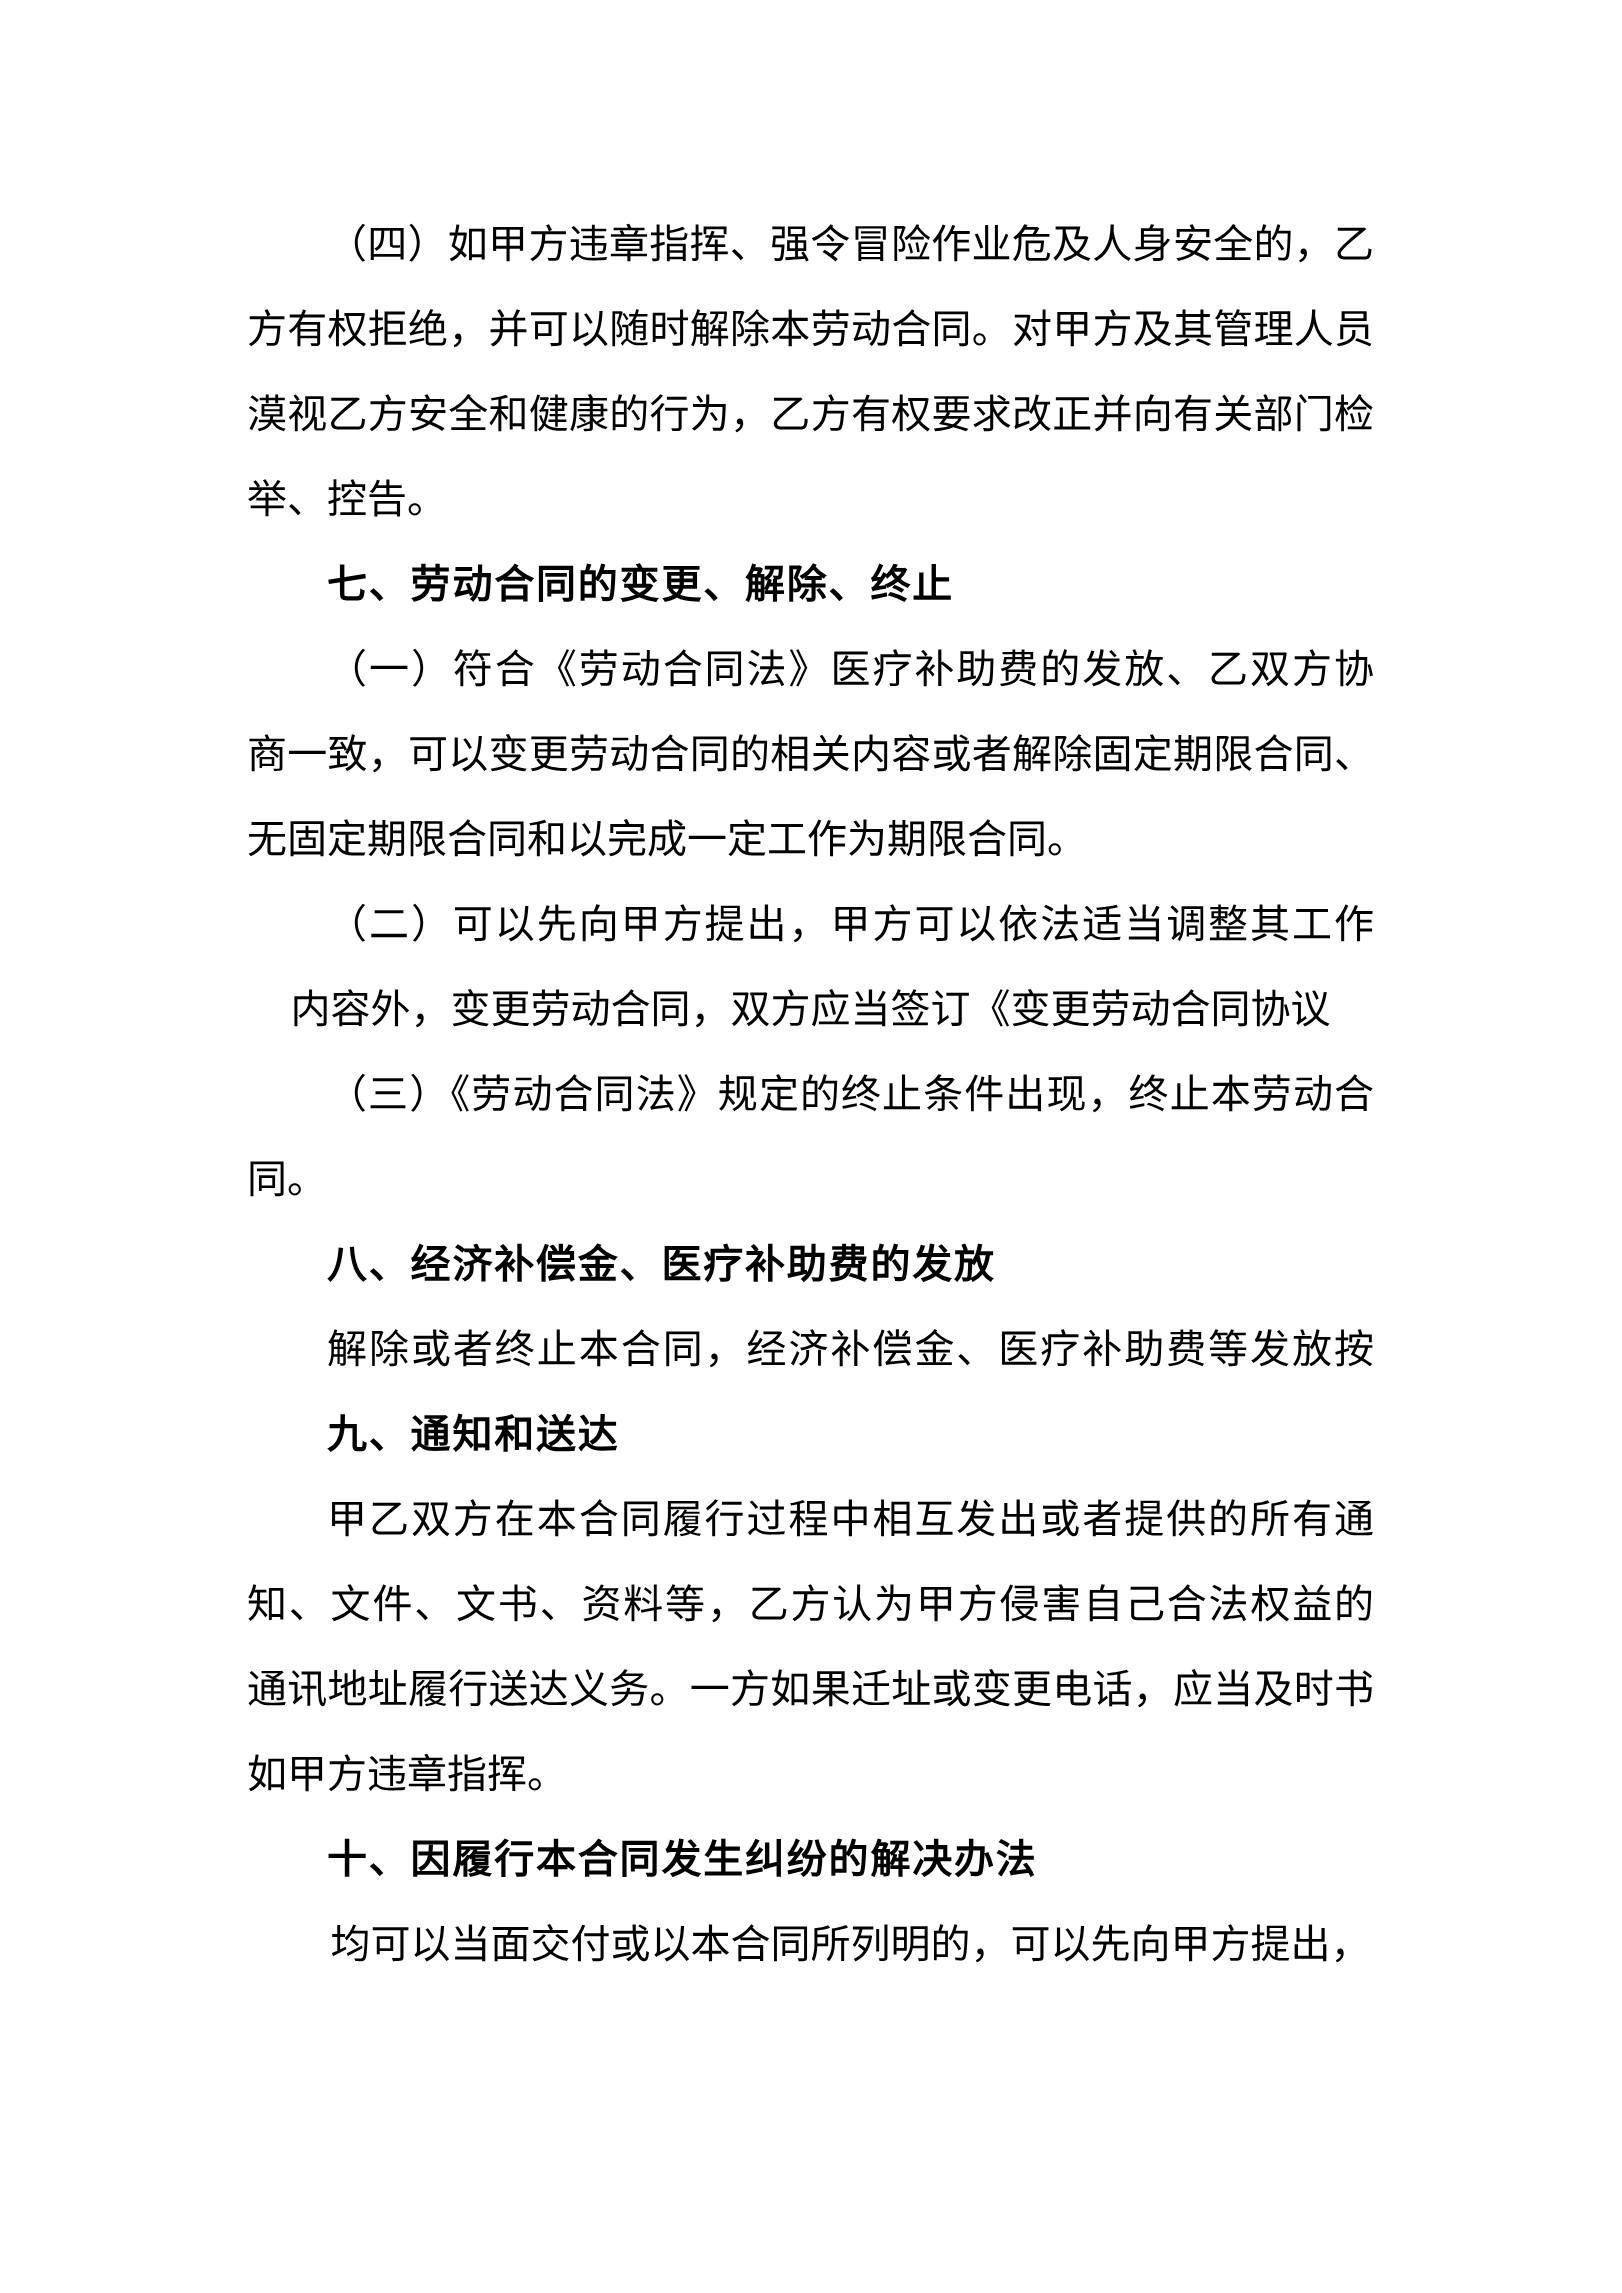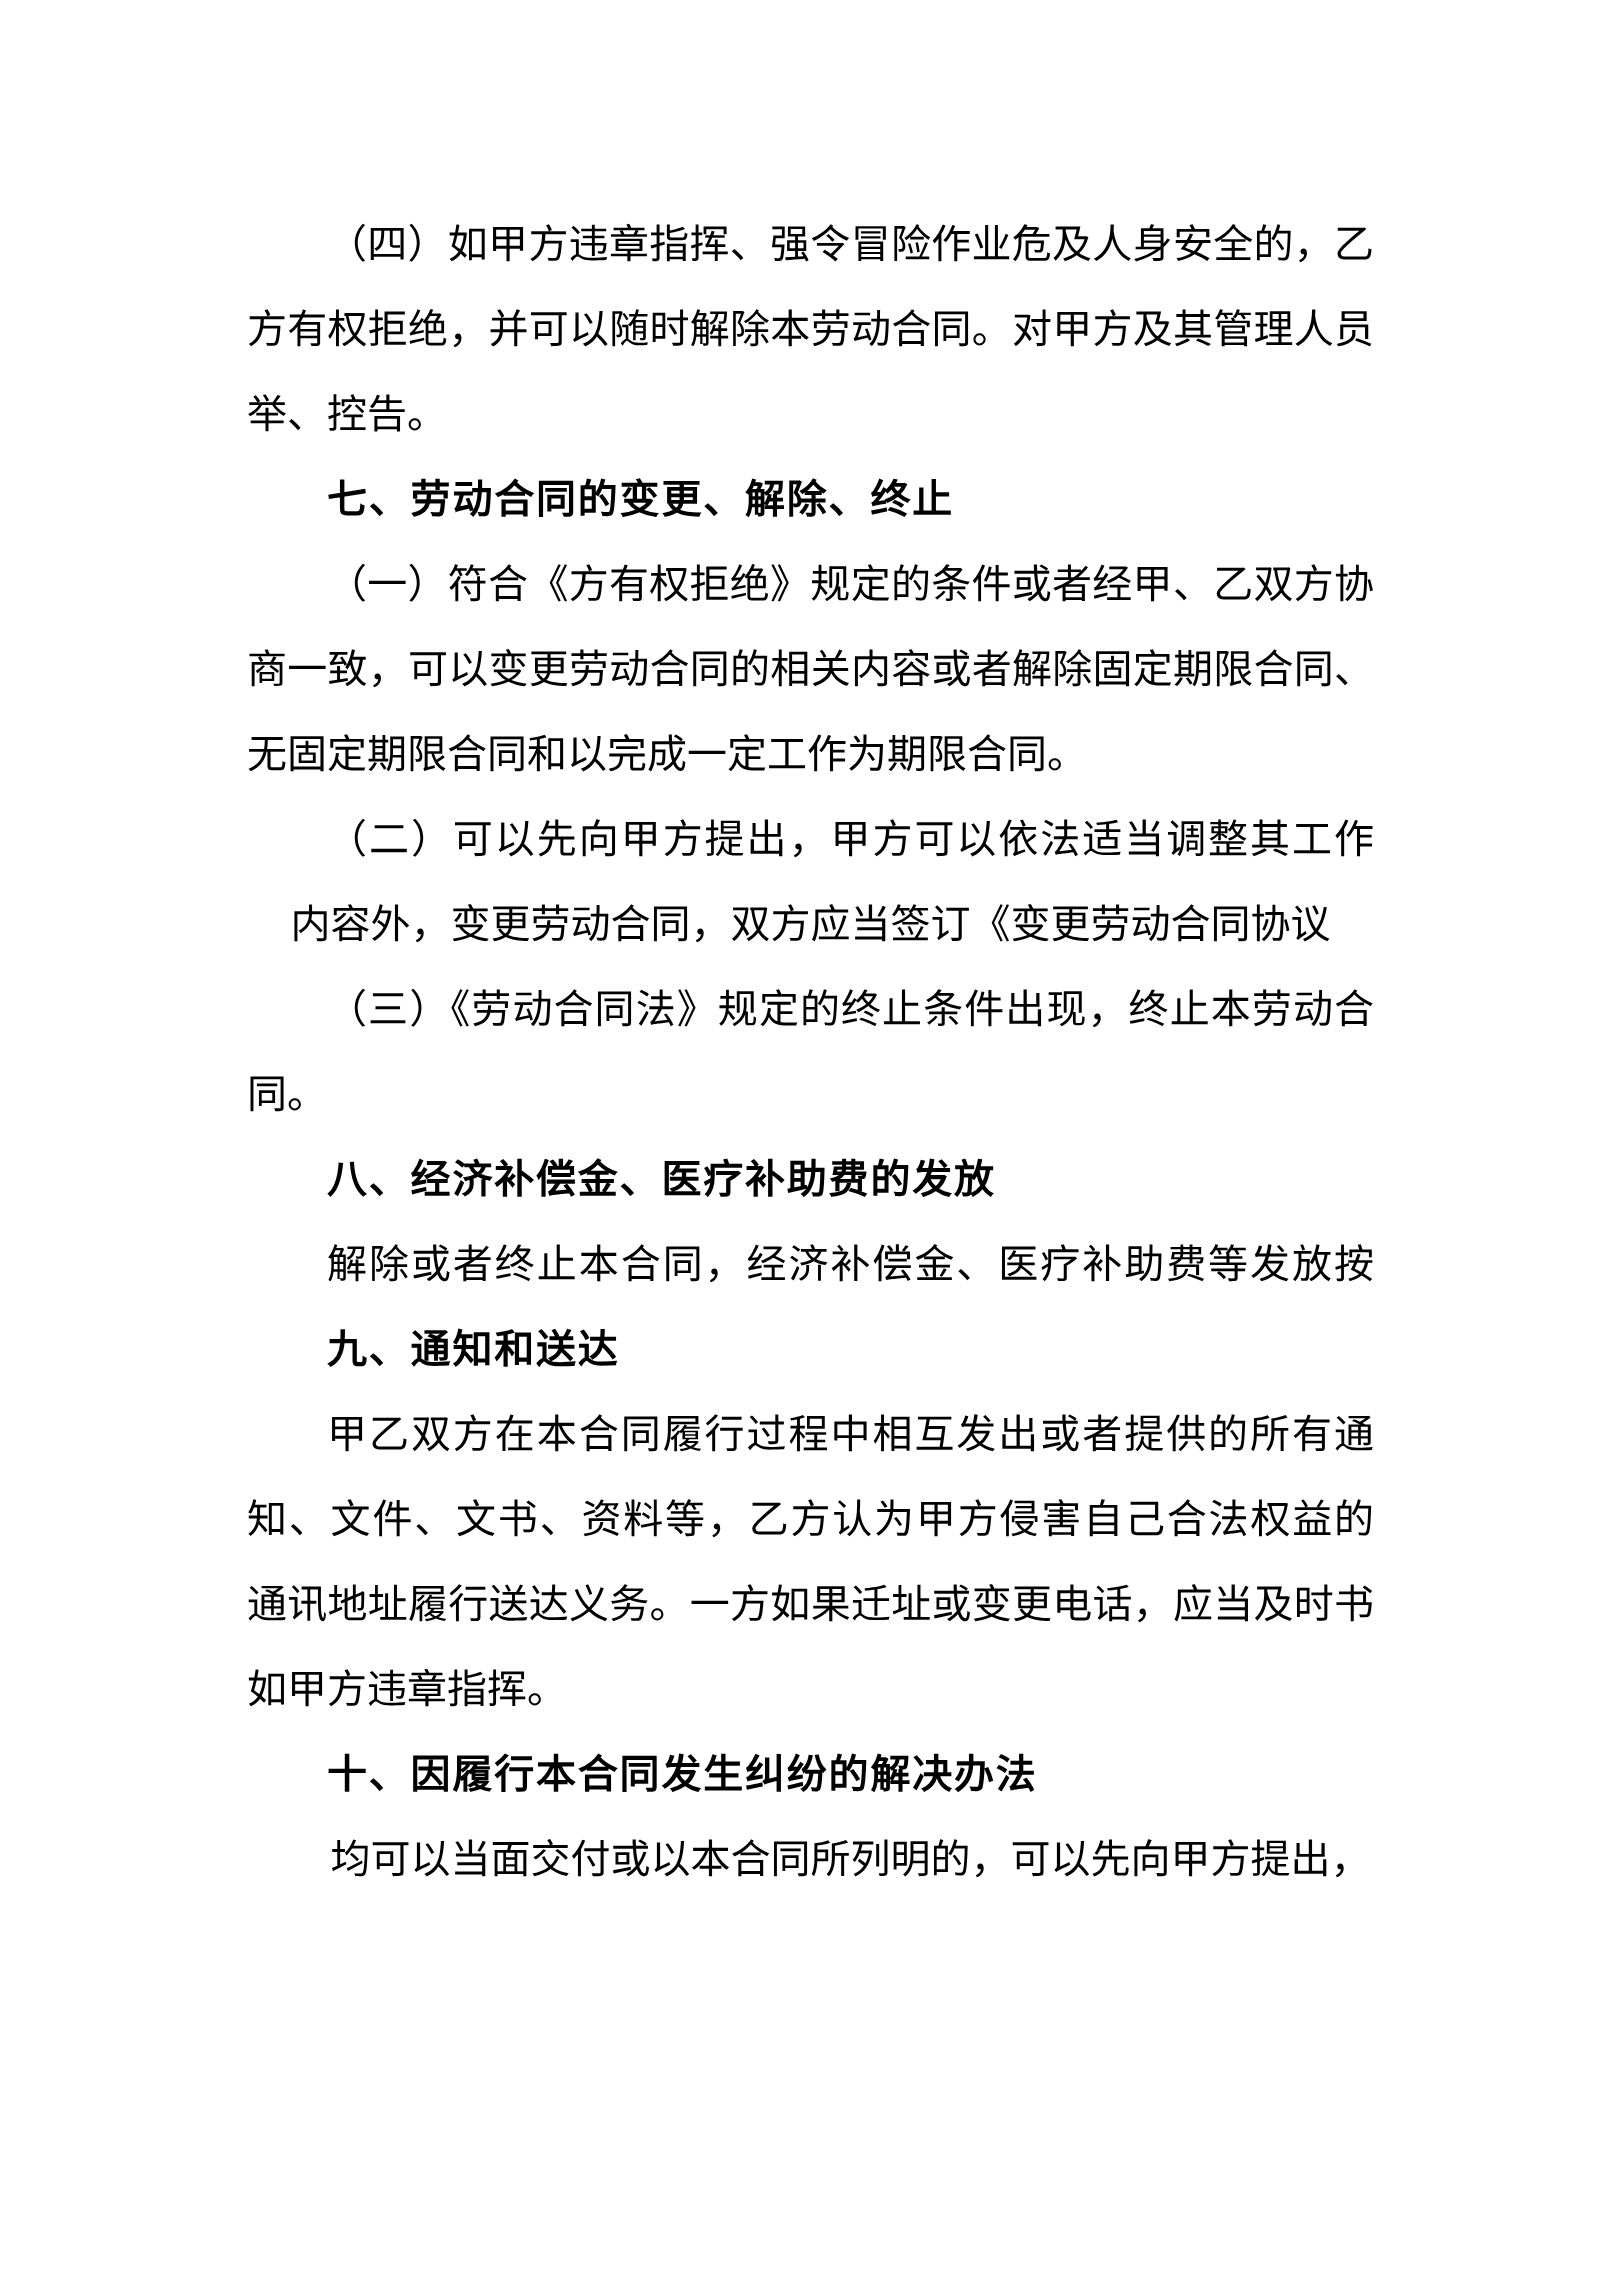--- a/index.html
+++ b/index.html
@@ -49,27 +49,28 @@
   }
 </style>
 </head>
 <body style="background: rgb(255, 255, 255);">
 
 <div class="page">
   <div class="content" style="color: rgb(0, 0, 0);">
       <div class="block paragraph">
         <div class="line first">（四）如甲方违章指挥、强令冒险作业危及人身安全的，乙</div>
         <div class="line">方有权拒绝，并可以随时解除本劳动合同。对甲方及其管理人员</div>
+        <div class="line">漠视乙方安全和健康的行为，乙方有权要求改正并向有关部门检</div>
         <div class="line last">举、控告。</div>
       </div>
       <div class="block heading">
         <div class="line first last">七、劳动合同的变更、解除、终止</div>
       </div>
       <div class="block paragraph">
-        <div class="line first">（一）符合《方有权拒绝》规定的条件或者经甲、乙双方协</div>
+        <div class="line first">（一）符合《劳动合同法》医疗补助费的发放、乙双方协</div>
         <div class="line">商一致，可以变更劳动合同的相关内容或者解除固定期限合同、</div>
         <div class="line last">无固定期限合同和以完成一定工作为期限合同。</div>
       </div>
       <div class="block paragraph">
         <div class="line first">（二）可以先向甲方提出，甲方可以依法适当调整其工作</div>
         <div class="line last">内容外，变更劳动合同，双方应当签订《变更劳动合同协议书》。</div>
       </div>
       <div class="block paragraph">
         <div class="line first">（三）《劳动合同法》规定的终止条件出现，终止本劳动合</div>
         <div class="line last">同。</div>

